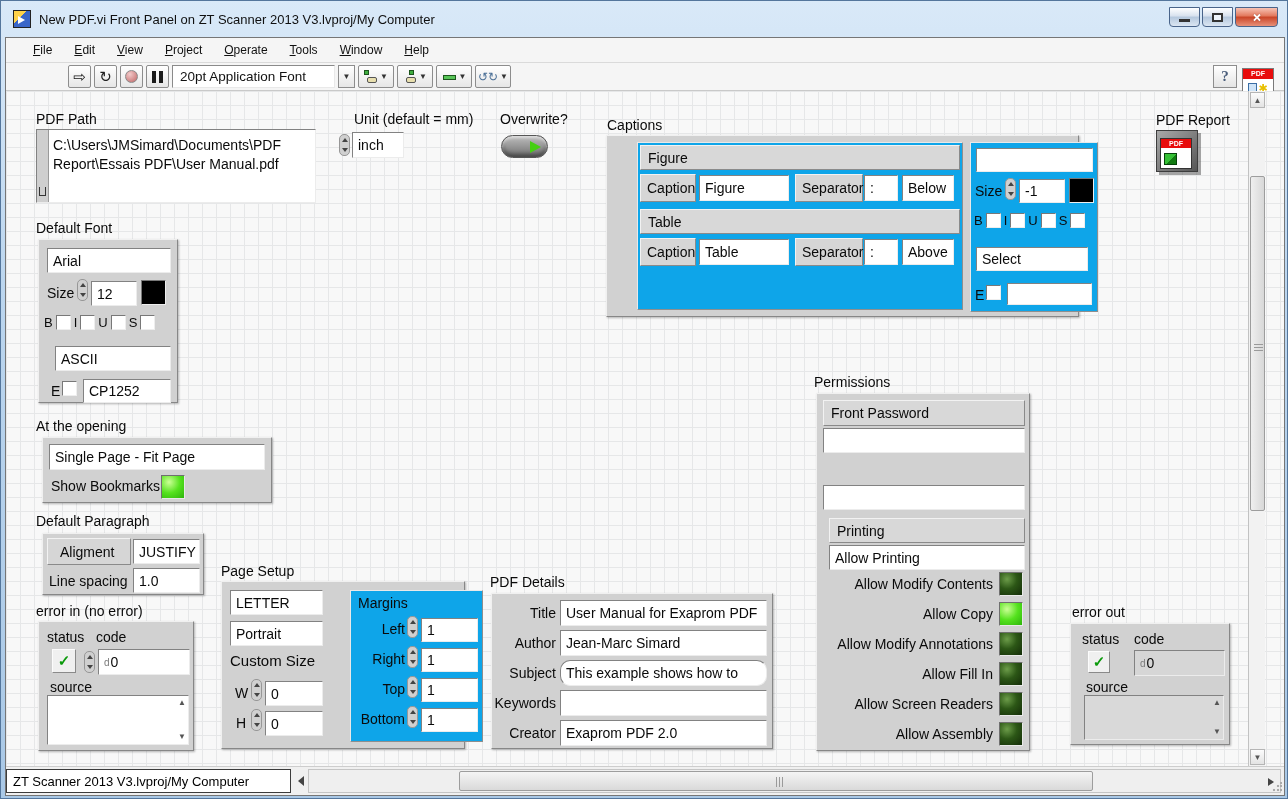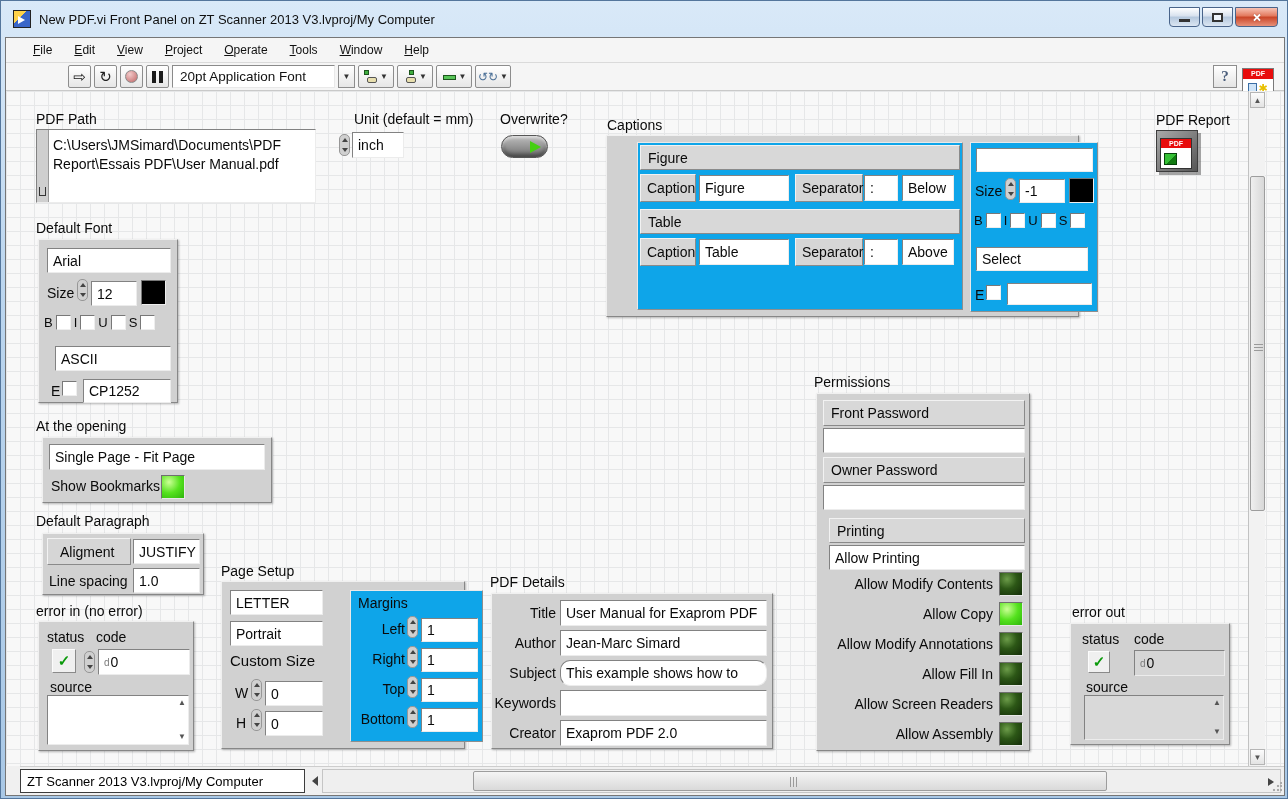--- a/index.html
+++ b/index.html
@@ -132,21 +132,21 @@
     background:linear-gradient(135deg,#35c035 55%, #117a11 55%); border:1px solid #06430a; }
   
   .vsb { position:absolute; left:1242px; top:0; width:17px; height:100%;
     background:#f2f2f2; border-left:1px solid #c2c2c2; }
   .vsb .sbtn { position:absolute; left:1px; width:15px; height:16px; background:linear-gradient(#fcfcfc,#e3e3e3);
     border:1px solid #b5b5b5; font-size:8px; color:#555; display:flex; align-items:center; justify-content:center; }
   .vthumb { position:absolute; left:1px; top:85px; width:15px; height:335px;
     background:linear-gradient(90deg,#efefef,#d8d8d8); border:1px solid #9d9d9d; border-radius:2px; }
   .vthumb .grip { position:absolute; left:3px; top:50%; width:9px; height:7px;
     background:repeating-linear-gradient(180deg,#9a9a9a 0 1px, transparent 1px 3px); }
-  .bottombar { height:29px; background:#f0f0f0; position:relative; border-top:1px solid #cdcdcd;margin-left:14px; }
+  .bottombar { height:29px; background:#f0f0f0; position:relative; border-top:1px solid #cdcdcd; }
   .ctxbox { position:absolute; left:0px; top:2px; width:285px; height:24px; background:#fff;
     border:1px solid #3c3c3c; font-size:13px; display:flex; align-items:center;
     padding-left:6px; white-space:nowrap; overflow:hidden; }
   .leftarr { position:absolute; left:292px; top:9px; width:0; height:0;
     border-right:6px solid #444; border-top:5px solid transparent; border-bottom:5px solid transparent; }
   .htrack { position:absolute; left:302px; right:3px; top:2px; height:24px;
     background:#efefef; border:1px solid #c5c5c5; }
   .hthumb { position:absolute; left:150px; top:1px; width:634px; height:20px;
     background:linear-gradient(180deg,#f4f4f4,#d9d9d9); border:1px solid #9d9d9d; border-radius:2px; }
   .hthumb .grip { position:absolute; top:5px; left:50%; width:9px; height:10px;
@@ -434,21 +434,20 @@
         <div class="rlabel" style="left:0px;top:101px;width:64px;">Keywords</div>
         <div class="field" style="left:68px;top:96px;width:207px;height:26px;"></div>
         <div class="rlabel" style="left:0px;top:131px;width:64px;">Creator</div>
         <div class="field" style="left:68px;top:126px;width:207px;height:26px;">Exaprom PDF 2.0</div>
       </div>
 
       <div class="flabel" style="left:808px;top:283px;">Permissions</div>
       <div class="cluster" style="left:810px;top:302px;width:214px;height:358px;">
         <div class="bar" style="left:6px;top:6px;width:202px;height:26px;">Front Password</div>
         <div class="field" style="left:6px;top:34px;width:202px;height:25px;"></div>
-        <div class="bar" style="left:6px;top:63px;width:202px;height:26px;">Owner Password</div>
         <div class="field" style="left:6px;top:91px;width:202px;height:25px;"></div>
         <div class="bar" style="left:12px;top:124px;width:196px;height:25px;">Printing</div>
         <div class="field" style="left:12px;top:151px;width:196px;height:25px;">Allow Printing</div>
         <div class="rlabel" style="left:0px;top:182px;width:176px;">Allow Modify Contents</div>
         <div class="led" style="left:182px;top:178px;"></div>
         <div class="rlabel" style="left:0px;top:212px;width:176px;">Allow Copy</div>
         <div class="led on" style="left:182px;top:208px;"></div>
         <div class="rlabel" style="left:0px;top:242px;width:176px;">Allow Modify Annotations</div>
         <div class="led" style="left:182px;top:238px;"></div>
         <div class="rlabel" style="left:0px;top:272px;width:176px;">Allow Fill In</div>

